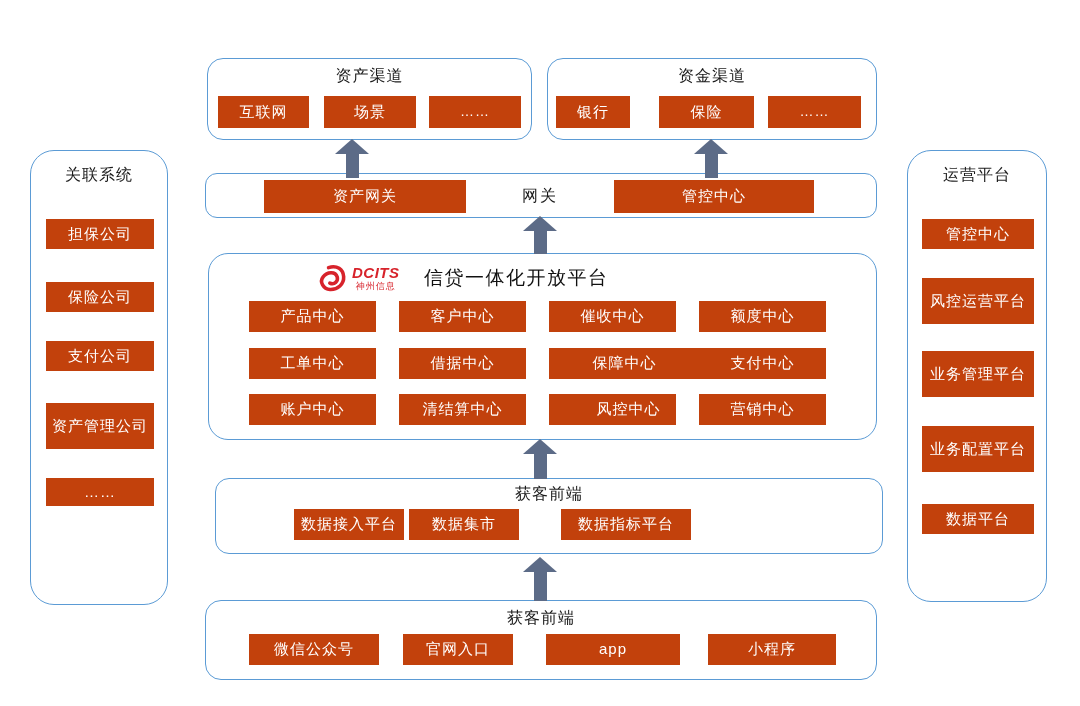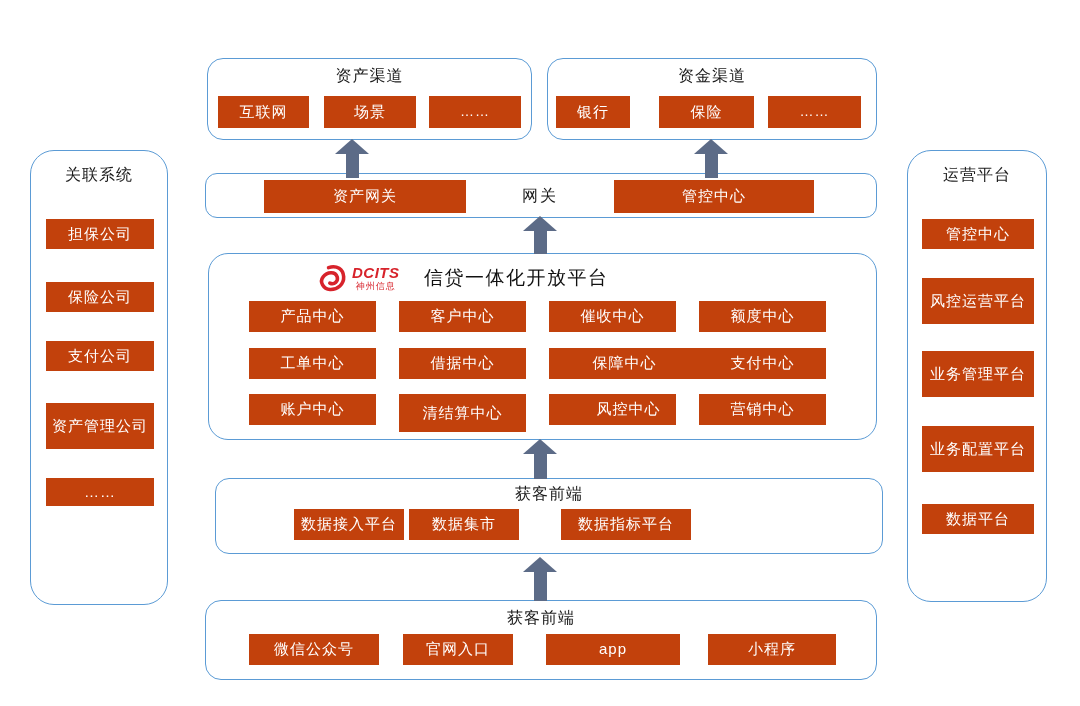--- a/index.html
+++ b/index.html
@@ -107,21 +107,21 @@
     <div class="chip" style="left:340px;top:47px;width:127px;height:31px;">催收中心</div>
     <div class="chip" style="left:190px;top:47px;width:127px;height:31px;">客户中心</div>
     <div class="chip" style="left:490px;top:47px;width:127px;height:31px;">额度中心</div>
 
     <div class="chip" style="left:40px;top:94px;width:127px;height:31px;">工单中心</div>
     <div class="chip" style="left:190px;top:94px;width:127px;height:31px;">借据中心</div>
     <div class="chip" style="left:340px;top:94px;width:151px;height:31px;">保障中心</div>
     <div class="chip" style="left:490px;top:94px;width:127px;height:31px;">支付中心</div>
 
     <div class="chip" style="left:40px;top:140px;width:127px;height:31px;">账户中心</div>
-    <div class="chip" style="left:190px;top:140px;width:127px;height:38px;text-align:center;">清结算中心</div>
+    <div class="chip" style="left:190px;top:140px;width:127px;height:31px;text-align:center;">清结算中心</div>
     <div class="chip" style="left:340px;top:140px;width:127px;height:31px;padding-left:32px;">风控中心</div>
     <div class="chip" style="left:490px;top:140px;width:127px;height:31px;">营销中心</div>
   </div>
 
   <div class="panel" style="left:215px;top:478px;width:668px;height:76px;border-radius:14px;">
     <div class="panel-title" style="top:5px;">获客前端</div>
     <div class="chip" style="left:40px;top:30px;width:110px;height:31px;margin-left:38px;">数据接入平台</div>
     <div class="chip" style="left:193px;top:30px;width:110px;height:31px;">数据集市</div>
     <div class="chip" style="left:345px;top:30px;width:130px;height:31px;">数据指标平台</div>
   </div>

